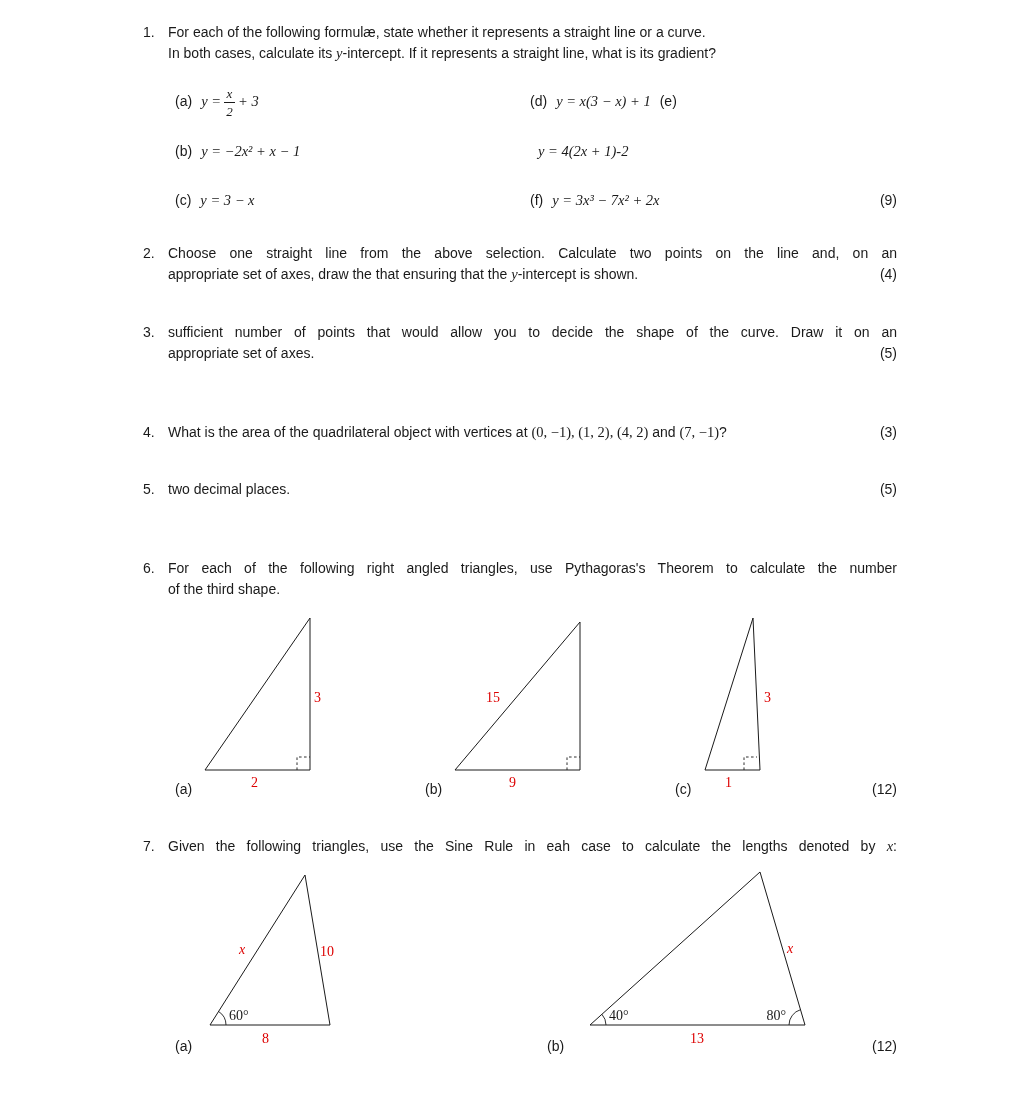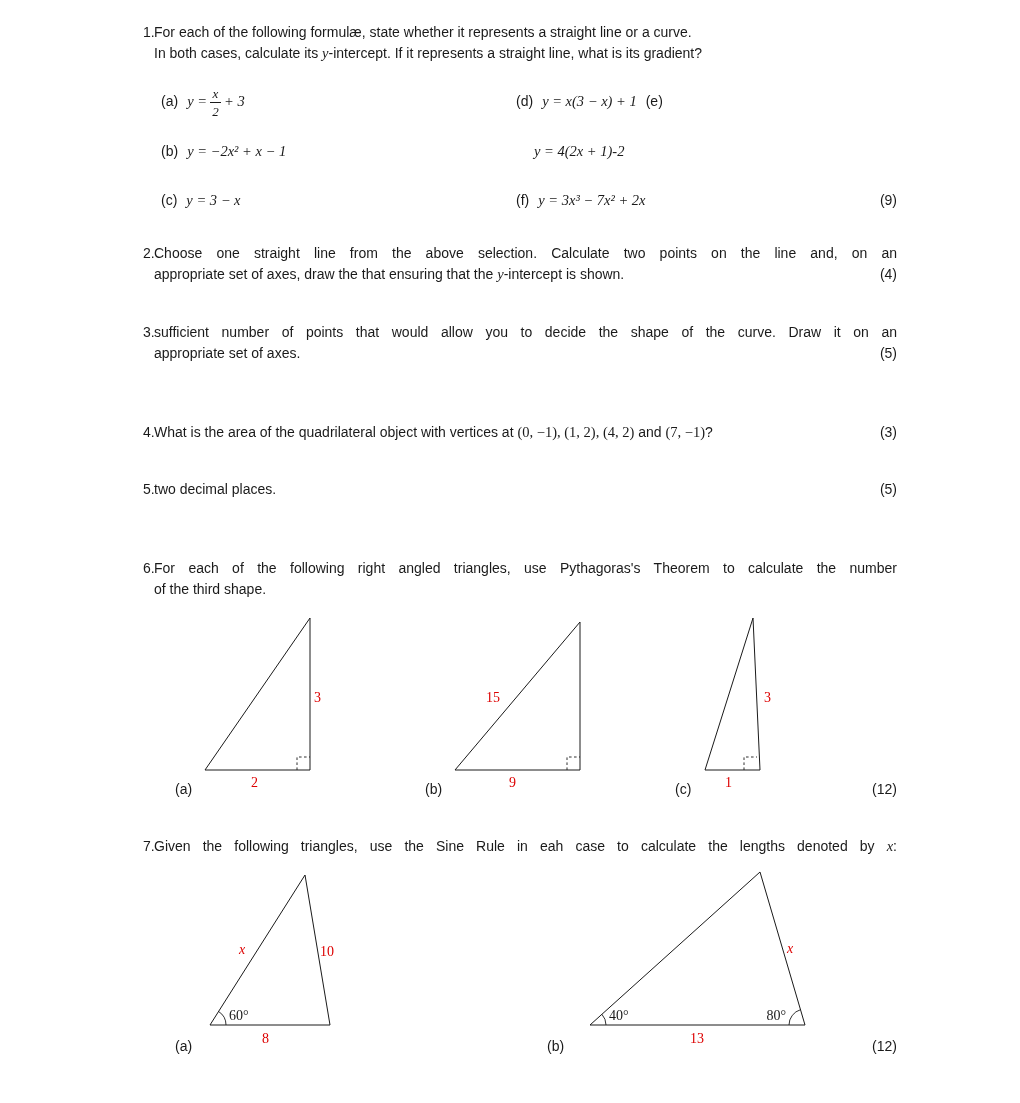--- a/index.html
+++ b/index.html
@@ -4,21 +4,21 @@
 <style>
   html,body{margin:0;padding:0;}
   body{
     width:1020px;height:1103px;background:#ffffff;
     font-family:"Liberation Sans","DejaVu Sans",sans-serif;
     font-size:14px;color:#1a1a1a;
   }
   .page{position:relative;width:1020px;height:1103px;background:#ffffff;overflow:hidden;}
   .q{position:absolute;left:143px;width:754px;}
   .qnum{position:absolute;left:0;top:0;line-height:21.3px;}
-  .qbody{position:relative;margin-left:11px;line-height:21.3px;}
+  .qbody{position:relative;margin-left:25px;line-height:21.3px;}
   .line{line-height:21.3px;}
   .jfull{text-align:justify;text-align-last:justify;}
   .marks{position:absolute;right:0;bottom:0;line-height:21.3px;}
   .mvar{font-family:"Liberation Serif","DejaVu Serif",serif;font-style:italic;font-size:14.5px;}
   .mcoord{font-family:"Liberation Serif","DejaVu Serif",serif;font-size:14.5px;}
   .math{font-family:"Liberation Serif","DejaVu Serif",serif;font-style:italic;font-size:14.5px;white-space:nowrap;}
   .parts{position:relative;height:150px;margin-top:18px;text-align:left;}
   .part{position:absolute;display:flex;align-items:center;gap:9px;}
   .plabel{font-size:14px;}
   .frac{display:inline-flex;flex-direction:column;align-items:center;vertical-align:middle;margin:0 3px;}
@@ -56,21 +56,21 @@
         </div>
         <div class="part" style="left:362px;top:8px;">
           <span class="plabel">(d)</span>
           <span class="math">y = x(3 − x) + 1</span>
           <span class="plabel">(e)</span>
         </div>
         <div class="part" style="left:7px;top:58px;">
           <span class="plabel">(b)</span>
           <span class="math">y = −2x² + x − 1</span>
         </div>
-        <div class="part" style="left:380px;top:58px;">
+        <div class="part" style="left:370px;top:58px;">
           <span class="math">y = 4(2x + 1)-2</span>
         </div>
         <div class="part" style="left:7px;top:107px;">
           <span class="plabel">(c)</span>
           <span class="math">y = 3 − x</span>
         </div>
         <div class="part" style="left:362px;top:107px;">
           <span class="plabel">(f)</span>
           <span class="math">y = 3x³ − 7x² + 2x</span>
         </div>

